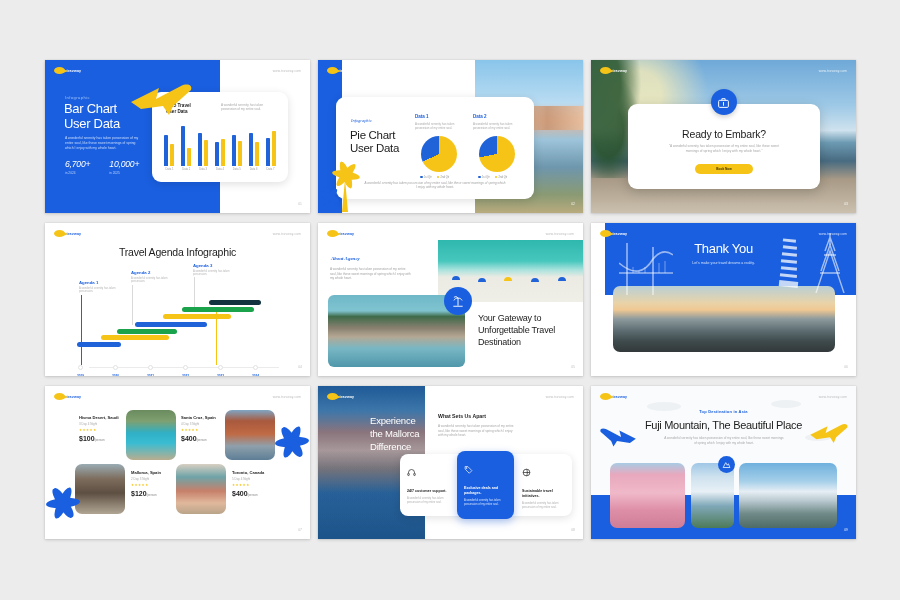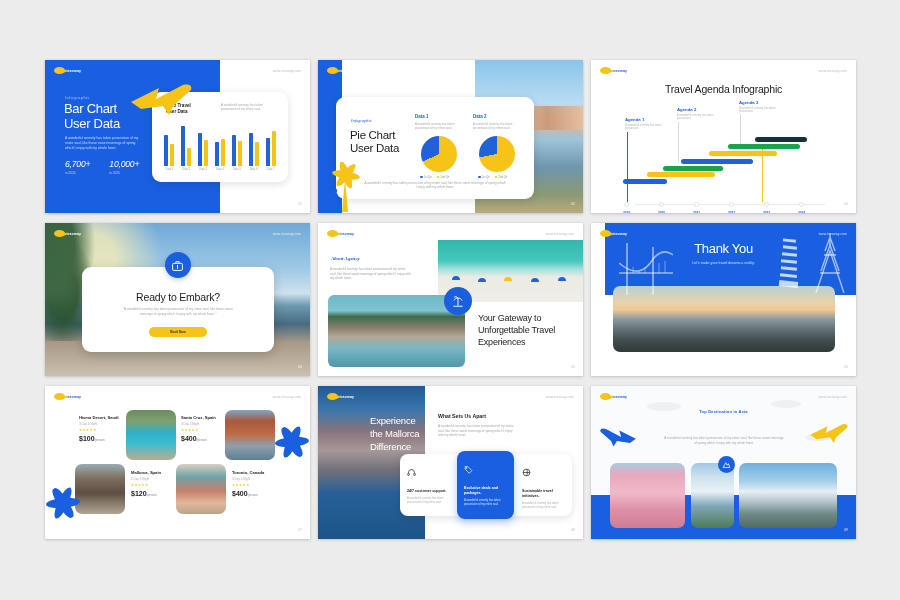--- a/index.html
+++ b/index.html
@@ -295,20 +295,43 @@
             <span><i style="background: rgb(32, 99, 216);"></i>1st Qtr</span>
             <span><i style="background: rgb(246, 196, 23);"></i>2nd Qtr</span>
           </div>
       </div>
       <div class="s2-foot">A wonderful serenity has taken possession of my entire soul, like these sweet mornings of spring which I enjoy with my whole heart.</div>
     </div>
     <div class="pgnum w">02</div>
   </div>
 
   <div class="slide">
+    <div class="s3-photo"></div>
+    <div class="s3-foliage"></div>
+    <div class="logo">
+      <span class="logo-mark"></span>
+      <span class="logo-txt w">travway</span>
+    </div>
+    <div class="url w">www.travway.com</div>
+    <div class="s3-badge">
+      <svg width="13" height="13" viewBox="0 0 24 24" fill="none" stroke="#fff" stroke-width="1.8">
+        <rect x="3" y="8" width="18" height="13" rx="2"></rect>
+          <path d="M9 8V5h6v3"></path>
+          <path d="M12 11v7"></path>
+      </svg>
+    </div>
+    <div class="s3-card">
+      <div class="s3-h">Ready to Embark?</div>
+      <div class="s3-p">"A wonderful serenity has taken possession of my entire soul, like these sweet mornings of spring which I enjoy with my whole heart."</div>
+      <div class="s3-btn">Book Now</div>
+    </div>
+    <div class="pgnum w">03</div>
+  </div>
+
+  <div class="slide">
     <div class="logo">
       <span class="logo-mark"></span>
       <span class="logo-txt">travway</span>
     </div>
     <div class="url">www.travway.com</div>
     <div class="s4-h">Travel Agenda Infographic</div>
     <div class="gantt">
       <div class="aglab" style="left:10px;top:13px;">
         <div class="t">Agenda 1</div>
         <div class="d">A wonderful serenity has taken possession.</div>
@@ -345,43 +368,20 @@
       <div class="gyear" style="left:46.5px;">2020</div>
       <div class="gyear" style="left:81.5px;">2021</div>
       <div class="gyear" style="left:116.5px;">2022</div>
       <div class="gyear" style="left:151.5px;">2023</div>
       <div class="gyear" style="left:186.5px;">2024</div>
     </div>
     <div class="pgnum">04</div>
   </div>
 
   <div class="slide">
-    <div class="s3-photo"></div>
-    <div class="s3-foliage"></div>
-    <div class="logo">
-      <span class="logo-mark"></span>
-      <span class="logo-txt w">travway</span>
-    </div>
-    <div class="url w">www.travway.com</div>
-    <div class="s3-badge">
-      <svg width="13" height="13" viewBox="0 0 24 24" fill="none" stroke="#fff" stroke-width="1.8">
-        <rect x="3" y="8" width="18" height="13" rx="2"></rect>
-          <path d="M9 8V5h6v3"></path>
-          <path d="M12 11v7"></path>
-      </svg>
-    </div>
-    <div class="s3-card">
-      <div class="s3-h">Ready to Embark?</div>
-      <div class="s3-p">"A wonderful serenity has taken possession of my entire soul, like these sweet mornings of spring which I enjoy with my whole heart."</div>
-      <div class="s3-btn">Book Now</div>
-    </div>
-    <div class="pgnum w">03</div>
-  </div>
-
-  <div class="slide">
     <div class="logo">
       <span class="logo-mark"></span>
       <span class="logo-txt">travway</span>
     </div>
     <div class="url">www.travway.com</div>
     <div class="s5-script">About Agency</div>
     <div class="s5-p">A wonderful serenity has taken possession of my entire soul, like these sweet mornings of spring which I enjoy with my whole heart.</div>
     <div class="s5-img2">
       <div class="s5-umb" style="left:14px;top:36px;"></div>
       <div class="s5-umb" style="left:40px;top:38px;"></div>
@@ -395,21 +395,21 @@
         <path d="M12 7v13"></path>
           <path d="M12 7c-4 0-6 2-7 4"></path>
           <path d="M12 7c4 0 6 2 7 4"></path>
           <path d="M12 7c-2-3-5-3-7-1"></path>
         <path d="M4 21h16"></path>
       </svg>
     </div>
     <div class="s5-h">
       <div>Your Gateway to</div>
       <div>Unforgettable Travel</div>
-      <div>Experiences</div>
+      <div>Destination</div>
     </div>
     <div class="pgnum">05</div>
   </div>
 
   <div class="slide">
     <div class="s6-blue"></div>
     <svg class="landmark" style="left:28px;top:10px;" width="54" height="62" viewBox="0 0 54 62">
       <g stroke="rgba(255,255,255,.55)" stroke-width="1.6" fill="none">
         <path d="M8 62V10M34 62V14"></path>
         <path d="M0 30 Q21 48 34 26 Q44 14 54 22"></path>
@@ -571,20 +571,21 @@
       <span class="logo-txt">travway</span>
     </div>
     <div class="url">www.travway.com</div>
     <svg class="plane-svg" style="left:6px;top:40px;" width="40" height="22" viewBox="0 0 68 34">
       <path d="M66 20 L38 6 L41 17 L16 4 C10 1 4 3 6 8 L24 24 L28 33 L34 24 L56 27 Z" fill="#1a5fe0"></path>
     </svg>
     <svg class="plane-svg" style="left:218px;top:36px;" width="42" height="22" viewBox="0 0 68 34">
       <path d="M2 20 L30 6 L27 17 L52 4 C58 1 64 3 62 8 L44 24 L40 33 L34 24 L12 27 Z" fill="#f6c417"></path>
     </svg>
     <div class="s9-eyebrow">Top Destination in Asia</div>
+    <div class="s9-h">Fuji Mountain, The Beautiful Place</div>
     <div class="s9-p">A wonderful serenity has taken possession of my entire soul, like these sweet mornings of spring which I enjoy with my whole heart.</div>
     <div class="s9-band"></div>
     <div class="s9-img" style="left:19px;width:75px;height:65px;background:linear-gradient(#a8cbe4 0%,#e8a8bd 18%,#f0b9c9 46%,#de8fa8 72%,#cf7d96 100%);"></div>
     <div class="s9-img" style="left:100px;width:43px;height:65px;background:linear-gradient(#9fc7e6 0%,#cfe2ef 22%,#e8f0f6 44%,#7fa8b8 66%,#4d7a58 100%);"></div>
     <div class="s9-img" style="left:148px;width:98px;height:65px;background:linear-gradient(#6fb0dd 0%,#a5cfe9 28%,#e6eef4 44%,#b9c9cf 58%,#6f8a88 78%,#4f6b66 100%);"></div>
     <div class="s9-badge">
       <svg width="9" height="9" viewBox="0 0 24 24" fill="none" stroke="#fff" stroke-width="2">
         <path d="M3 20 L10 7 L14 14 L17 10 L21 20 Z"></path>
       </svg>
     </div>

